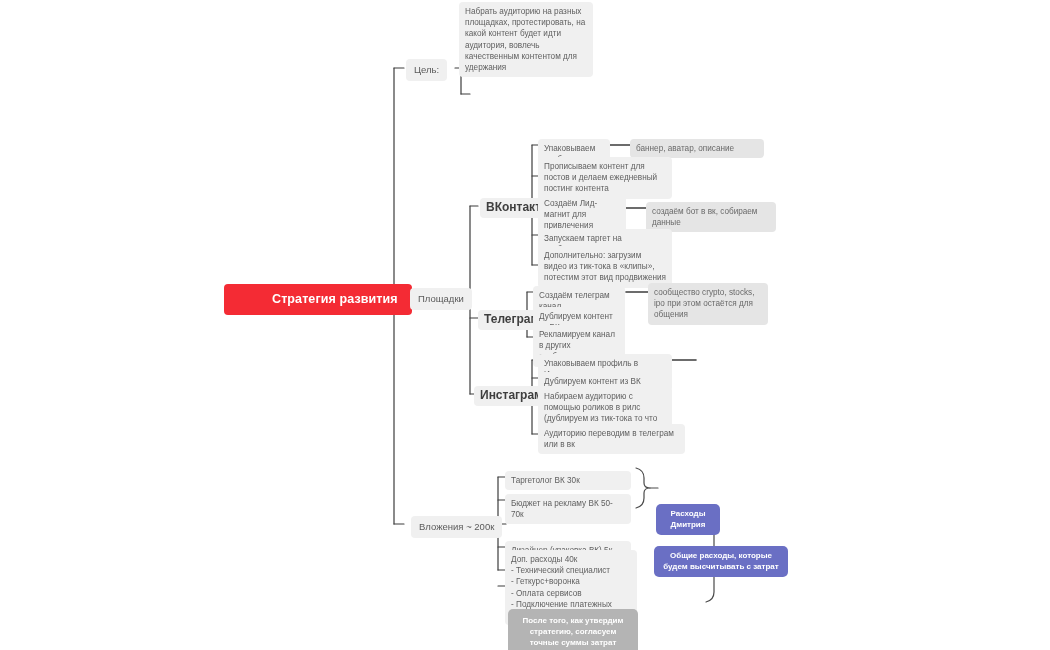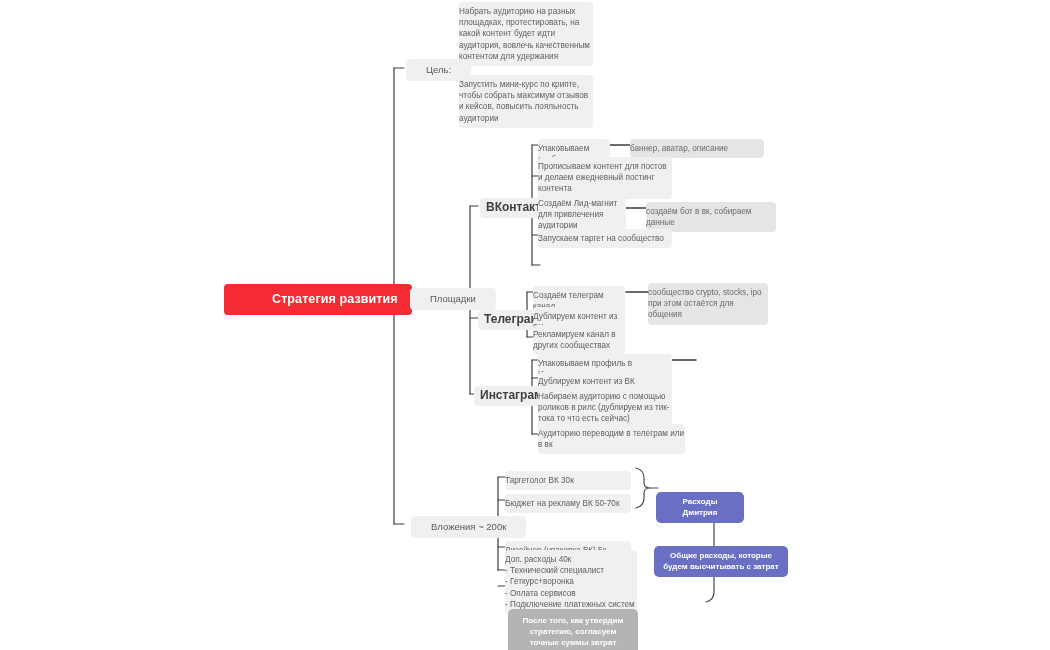--- a/index.html
+++ b/index.html
@@ -25,38 +25,38 @@
     width: 1050px; height: 650px;
     pointer-events: none;
   }
   .node {
     position: absolute;
     background: #f0f0f0;
     border-radius: 4px;
     color: #555555;
     font-size: 8.5px;
     line-height: 11.5px;
-    padding: 4px 0;
+    padding: 4px 6px;
     white-space: pre-line;
   }
   .node.root {
     background: #f42b34;
     color: #ffffff;
     font-weight: bold;
     font-size: 12.5px;
     line-height: 15px;
     padding: 8px 14px;
     border-radius: 4px;
     letter-spacing: .1px;
   }
   .node.lvl1 {
     font-size: 9.5px;
     line-height: 12px;
     color: #5a5a5a;
-    padding: 5px 20px;
+    padding: 5px 8px;
   }
   .node.branch {
     font-size: 12px;
     font-weight: bold;
     color: #3f3f3f;
     padding: 4px 6px;
   }
   .node.leaf {
     font-size: 8.2px;
     line-height: 11.2px;
@@ -159,36 +159,36 @@
       <path d="M720,557 L728,557" stroke-width="1.2" stroke="#4a4a4a"></path>
     </g>
   </svg>
 
   <div class="node root" style="left:224px; top:284px;padding-left:48px;">Стратегия развития</div>
 
   <div class="node lvl1" style="left:406px; top:59px;">Цель:</div>
 
   <div class="node leaf" style="left:459px; top:2px; width:134px;">Набрать аудиторию на разных площадках, протестировать, на какой контент будет идти аудитория, вовлечь качественным контентом для удержания</div>
 
-  <div class="node leaf" style="left:459px; top:75px; width:134px;">Запустить мини-курс по крипте, чтобы собрать максимум отзывов и кейсов, повысить лояльность аудитории</div>
 
   <div class="node lvl1" style="left:410px; top:288px;">Площадки</div>
 
   <div class="node branch" style="left:480px; top:198px;">ВКонтакте</div>
 
   <div class="node leaf" style="left:538px; top:139px; width:72px;">Упаковываем сообщество в вк</div>
   <div class="node detail" style="left:630px; top:139px; width:134px;">баннер, аватар, описание</div>
 
   <div class="node leaf" style="left:538px; top:157px; width:134px;">Прописываем контент для постов и делаем ежедневный постинг контента</div>
 
   <div class="node leaf" style="left:538px; top:194px; width:88px;">Создаём Лид-магнит для привлечения аудитории</div>
   <div class="node detail" style="left:646px; top:202px; width:130px;">создаём бот в вк, собираем данные</div>
 
   <div class="node leaf" style="left:538px; top:229px; width:134px;">Запускаем таргет на сообщество</div>
 
+  <div class="node leaf" style="left:538px; top:246px; width:134px;">Дополнительно: загрузим видео из тик-тока в «клипы», потестим этот вид продвижения</div>
 
   <div class="node branch" style="left:478px; top:310px;">Телеграм</div>
 
   <div class="node leaf" style="left:533px; top:286px; width:92px;">Создаём телеграм канал</div>
   <div class="node detail" style="left:648px; top:283px; width:120px;">сообщество crypto, stocks, ipo при этом остаётся для общения</div>
 
   <div class="node leaf" style="left:533px; top:307px; width:92px;">Дублируем контент из ВК</div>
 
   <div class="node leaf" style="left:533px; top:325px; width:92px;">Рекламируем канал в других сообществах</div>
 
@@ -212,19 +212,19 @@
   <div class="node leaf" style="left:505px; top:541px; width:126px;">Дизайнер (упаковка ВК) 5к</div>
 
   <div class="node leaf" style="left:505px; top:564px; width:126px;">Дизайн сайта 20к</div>
 
   <div class="node leaf" style="left:505px; top:550px; width:132px;">Доп. расходы 40к
 - Технический специалист
 - Геткурс+воронка
 - Оплата сервисов
 - Подключение платежных систем</div>
 
-  <div class="node callout-purple" style="left:656px; top:492px; width:88px;">Расходы Дмитрия</div>
+  <div class="node callout-purple" style="left:656px; top:504px; width:64px;">Расходы Дмитрия</div>
 
   <div class="node callout-purple" style="left:654px; top:546px; width:134px;">Общие расходы, которые будем высчитывать с затрат</div>
 
   <div class="node callout-gray" style="left:508px; top:609px; width:130px;">После того, как утвердим стратегию, согласуем точные суммы затрат</div>
 
 </div>
 
 </body></html>

